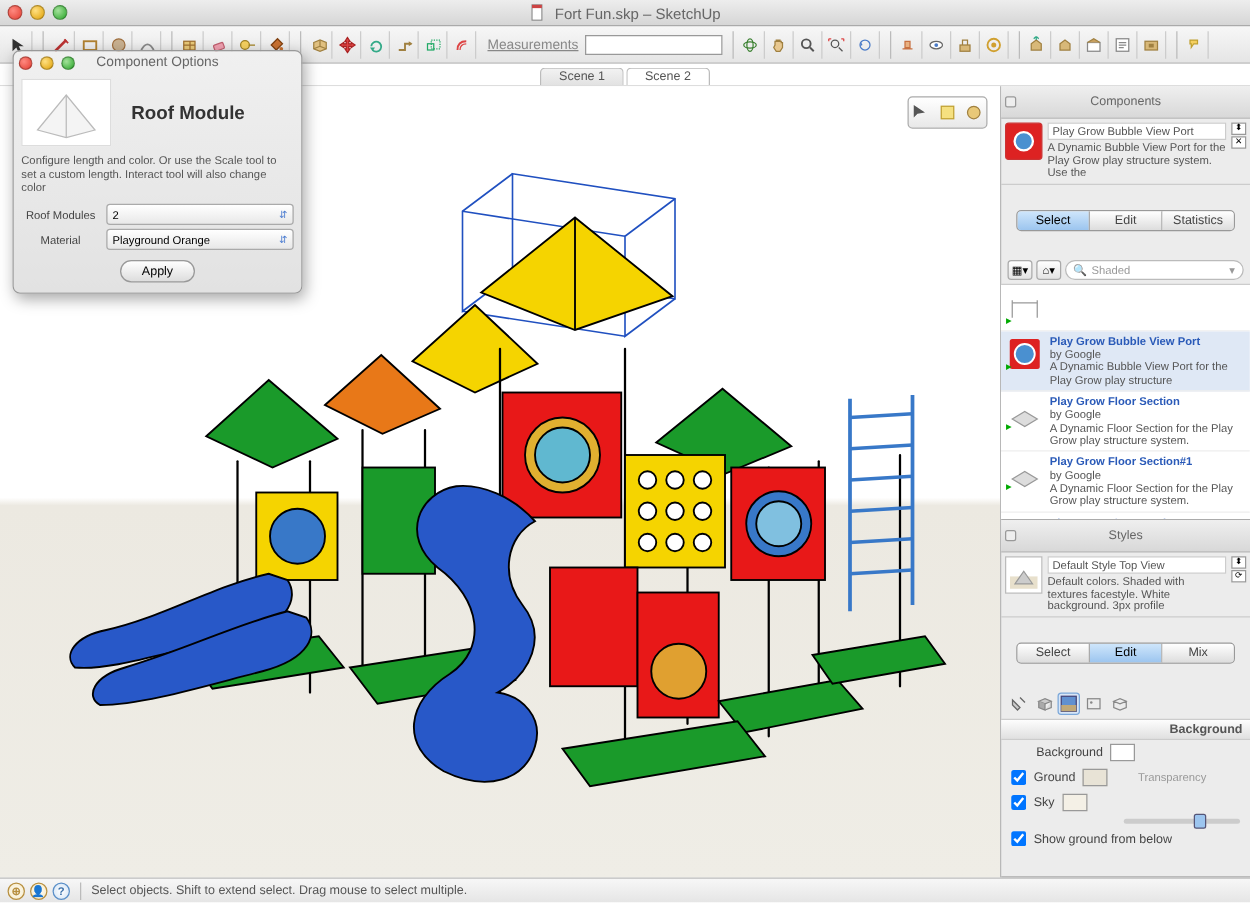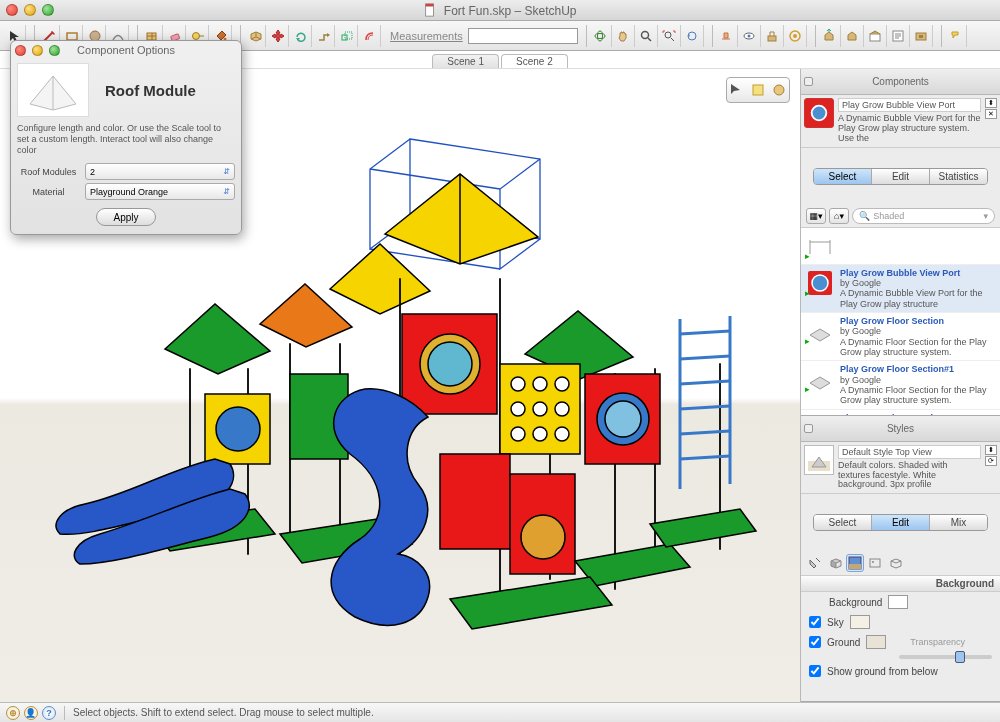--- a/index.html
+++ b/index.html
@@ -572,28 +572,28 @@
           </div>
       </div>
       <div class="section-hdr">Background</div>
       <div class="bgrow">
         <span style="width:14px"></span>
         <span>Background</span>
         <div class="swatch" style="background:#fff"></div>
       </div>
       <div class="bgrow">
         <input type="checkbox" class="chk" checked="" style="">
-        <span>Sky</span>
-        <div class="swatch" style="background:#f4f0e6"></div>
-      </div>
-      <div class="bgrow">
-        <input type="checkbox" class="chk" checked="" style="">
         <span>Ground</span>
         <div class="swatch" style="background:#e8e3d6"></div>
         <span style="color:#999;font-size:9px;margin-left:18px">Transparency</span>
+      </div>
+      <div class="bgrow">
+        <input type="checkbox" class="chk" checked="" style="">
+        <span>Sky</span>
+        <div class="swatch" style="background:#f4f0e6"></div>
       </div>
       <div class="bgrow" style="padding-left:90px">
           <div class="slider">
             <div class="knob"></div>
           </div>
         </div>
       <div class="bgrow">
         <input type="checkbox" class="chk" checked="" style="">
         <span>Show ground from below</span>
       </div>

